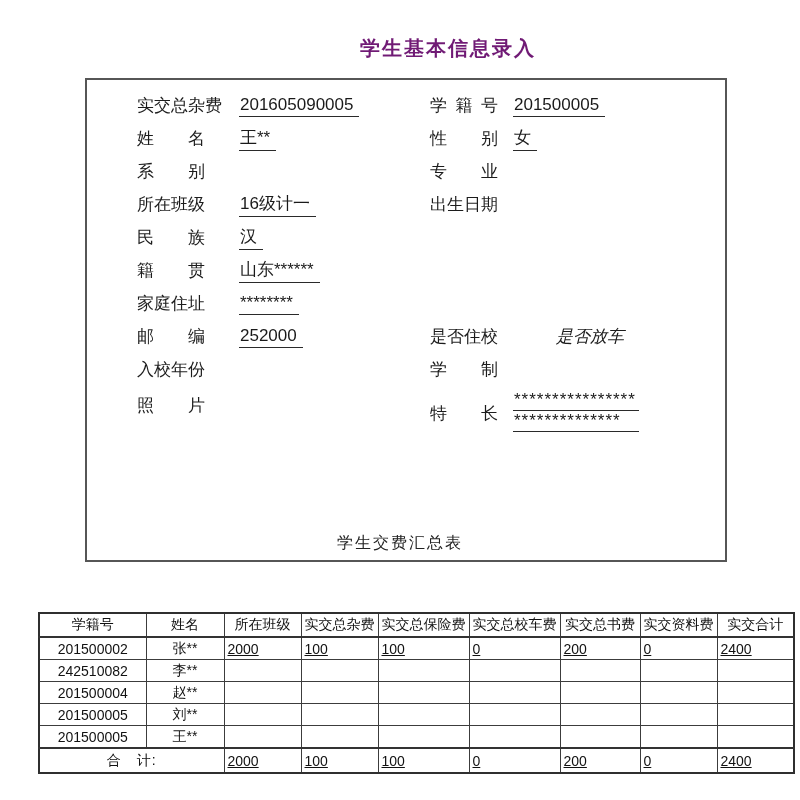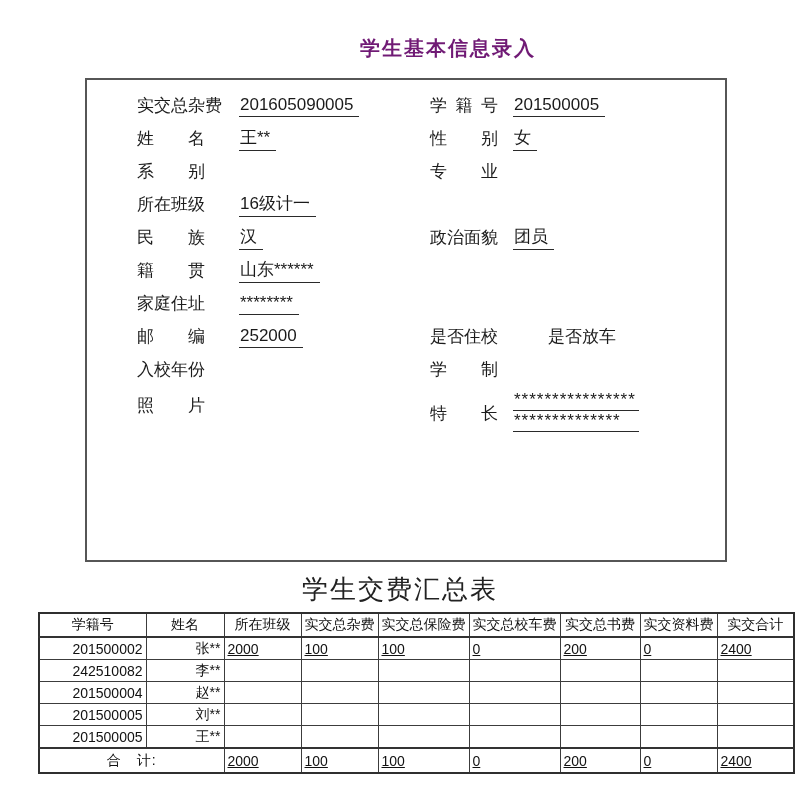--- a/index.html
+++ b/index.html
@@ -6,62 +6,62 @@
   body{
     width:800px;height:800px;background:#ffffff;position:relative;
     font-family:"Liberation Sans","DejaVu Sans",sans-serif;
     color:#1a1a1a;overflow:hidden;
   }
   .page-title{
     position:absolute;top:35px;left:0;width:800px;text-align:center;
     font-size:20px;font-weight:bold;letter-spacing:2px;color:#701a75;margin-left:48px;
   }
   .table-title{
-    position:absolute;top:572px;left:0;width:800px;text-align:center;
-    font-size:26px;font-weight:400;letter-spacing:2px;color:#222;
+    position:absolute;top:533px;left:0;width:800px;text-align:center;
+    font-size:16px;font-weight:400;letter-spacing:2px;color:#222;
   }
   
   .form-box{
     position:absolute;left:85px;top:78px;width:638px;height:471px;
     border:2px solid #565656;background:#fff;
     padding-top:9px;box-sizing:content-box;
   }
   .frow{display:flex;align-items:center;height:33px;padding-left:50px;font-size:17px;}
   .fcell{display:flex;align-items:center;}
   .fcell.left{width:293px;flex:0 0 293px;}
   .fcell.right{flex:1;}
   .flabel{
     display:inline-flex;width:68px;flex:0 0 68px;white-space:nowrap;
     color:#1c1c1c;
   }
   .flabel.spread{justify-content:space-between;}
   .fvalue{margin-left:34px;min-height:20px;white-space:nowrap;}
   .fcell.right .fvalue{margin-left:15px;}
   .u{border-bottom:1px solid #2a2a2a;padding:0 6px 1px 1px;}
   .spacer{display:inline-block;width:46px;}
-  .flabel2{margin-left:4px;}
+  .flabel2{margin-left:12px;font-style:italic;}
   .frow.tall{align-items:flex-start;height:auto;}
   .frow.tall .flabel,.frow.tall .fcell{padding-top:4px;}
   .specialty{margin-left:15px;display:inline-block;}
   .specialty .uline{
     border-bottom:1px solid #2a2a2a;line-height:20px;white-space:nowrap;
     padding:0 3px 0 1px;letter-spacing:1px;
   }
   
   .fees-table{
     position:absolute;left:38px;top:612px;border-collapse:collapse;
     table-layout:fixed;background:#fff;border:2px solid #2f2f2f;
     font-size:14px;color:#111;padding-left:28px;
   }
   .fees-table th,.fees-table td{
     border:1px solid #3c3c3c;height:21px;padding:0 3px;
     overflow:hidden;white-space:nowrap;font-weight:400;
   }
   .fees-table th{text-align:center;height:22px;border-bottom:2px solid #333;}
-  .fees-table td{text-align:right;}
+  .fees-table td{text-align:center;}
   .fees-table td.num{text-align:left;text-decoration:underline;}
   .fees-table tr.total-row td{height:23px;border-top:2px solid #333;}
   .fees-table td.total-label{text-align:center;letter-spacing:1px;margin-top:48px;}
 </style>
 </head>
 <body>
 
 <div class="page-title">学生基本信息录入</div>
 
 <div class="form-box">
@@ -113,33 +113,33 @@
         </span>
       <span class="fvalue"></span>
     </div>
   </div>
 
   <div class="frow">
     <div class="fcell left">
       <span class="flabel">所在班级</span>
       <span class="fvalue u">16级计一</span>
     </div>
+    <div class="fcell right">
+      <span class="flabel">出生日期</span>
+      <span class="fvalue"></span>
+    </div>
   </div>
 
   <div class="frow">
     <div class="fcell left">
       <span class="flabel spread">
           <span>民</span>
           <span>族</span>
         </span>
       <span class="fvalue u">汉</span>
-    </div>
-    <div class="fcell right">
-      <span class="flabel">政治面貌</span>
-      <span class="fvalue u">团员</span>
     </div>
   </div>
 
   <div class="frow">
     <div class="fcell left">
       <span class="flabel spread">
           <span>籍</span>
           <span>贯</span>
         </span>
       <span class="fvalue u">山东******</span>

